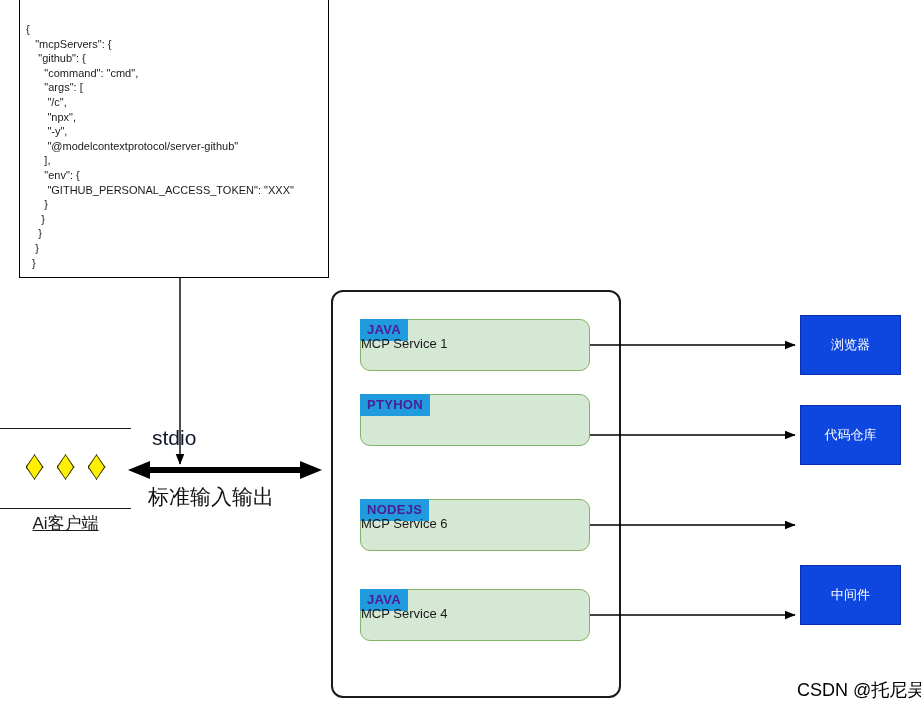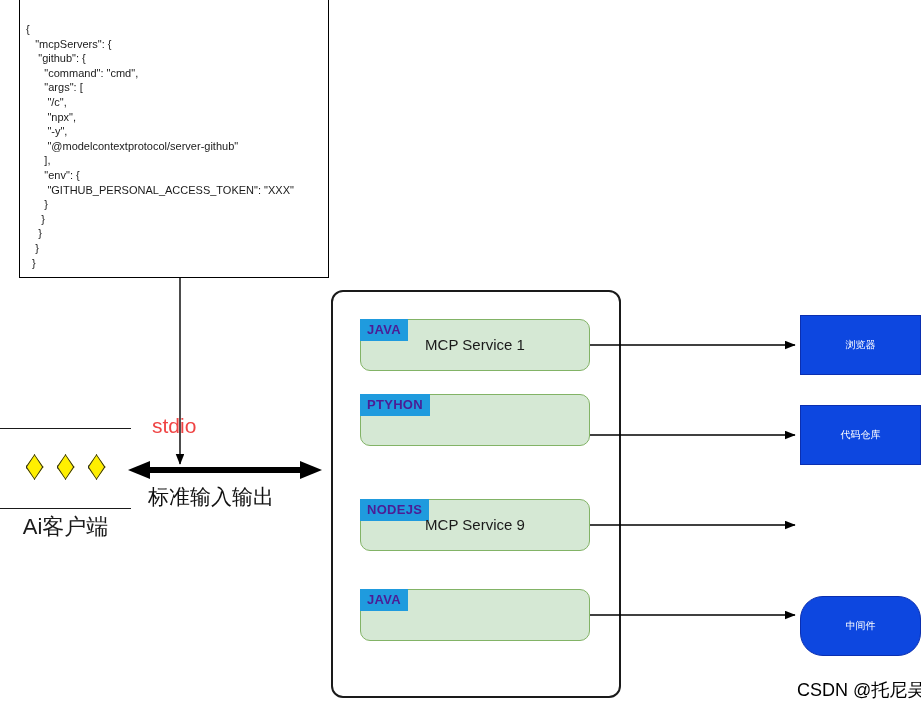--- a/index.html
+++ b/index.html
@@ -88,30 +88,31 @@
     background: #2b2b2b;
     clip-path: polygon(50% 0%, 100% 50%, 50% 100%, 0% 50%, 50% 0%, 50% 6%, 8% 50%, 50% 94%, 92% 50%, 50% 6%);
     z-index: -1;
   }
   #ai-client-label {
     position: absolute;
     left: 0px;
     top: 512px;
     width: 131px;
     text-align: center;
-    font-size: 22px;
+    font-size: 17px;
     color: #1a1a1a;
     white-space: nowrap;
+    text-decoration: underline;
   }
   #stdio-label {
     position: absolute;
     left: 152px;
-    top: 414px;
+    top: 426px;
     font-size: 21px;
-    color: #ef4444;
+    color: #0f172a;
     white-space: nowrap;
   }
   #stdio-label-cn {
     position: absolute;
     left: 148px;
     top: 483px;
     font-size: 21px;
     color: #111111;
     white-space: nowrap;
     text-align: center;
@@ -137,22 +138,22 @@
     height: 52px;
     background: #d5e8d4;
     border: 1px solid #82b366;
     border-radius: 10px;
     box-sizing: border-box;
   }
   .mcp-service .svc-name {
     position: absolute;
     left: 0; right: 0;
     top: 16px;
-    text-align: center;
-    font-size: 15px;
+    text-align: left;
+    font-size: 13px;
     color: #1a1a1a;
     white-space: nowrap;
   }
   .mcp-badge {
     position: absolute;
     left: -1px;
     top: -1px;
     height: 22px;
     padding: 0 7px;
     background: #1f9bde;
@@ -167,36 +168,36 @@
 
   #svc-1 { top: 319px; }
   #svc-2 { top: 394px; }
   #svc-3 { top: 499px; }
   #svc-4 { top: 589px; }
 
   
   .target-box {
     position: absolute;
     left: 800px;
-    width: 121px;
+    width: 101px;
     height: 60px;
     background: #0d47e0;
     border: 1px solid #0b2fb0;
     box-sizing: border-box;
     color: #ffffff;
-    font-size: 10px;
+    font-size: 13px;
     display: flex;
     align-items: center;
     justify-content: center;
     white-space: nowrap;
   }
   #tgt-1 { top: 315px; }
   #tgt-2 { top: 405px; font-family: Liberation Serif, serif; }
   #tgt-3 { top: 495px; }
-  #tgt-4 { top: 596px; border-radius: 23px; }
+  #tgt-4 { top: 565px; }
 
   
   #watermark {
     position: absolute;
     left: 797px;
     top: 678px;
     font-size: 18px;
     color: #000000;
     white-space: nowrap;
   }
@@ -252,24 +253,25 @@
 
   <div class="mcp-service" id="svc-1">
     <div class="mcp-badge">JAVA</div>
     <div class="svc-name">MCP Service 1</div>
   </div>
   <div class="mcp-service" id="svc-2">
     <div class="mcp-badge">PTYHON</div>
   </div>
   <div class="mcp-service" id="svc-3">
     <div class="mcp-badge">NODEJS</div>
-    <div class="svc-name">MCP Service 9</div>
+    <div class="svc-name">MCP Service 6</div>
   </div>
   <div class="mcp-service" id="svc-4">
     <div class="mcp-badge">JAVA</div>
+    <div class="svc-name">MCP Service 4</div>
   </div>
 
   <div class="target-box" id="tgt-1">浏览器</div>
   <div class="target-box" id="tgt-2">代码仓库</div>
   <div class="target-box" id="tgt-4">中间件</div>
 
   <svg class="overlay" viewBox="0 0 921 702">
     <defs>
       <marker id="arrow-thin" markerWidth="9" markerHeight="9" refX="7.5" refY="3.2" orient="auto" markerUnits="strokeWidth">
         <path d="M0,0 L8,3.2 L0,6.4 z" fill="#000000"></path>

